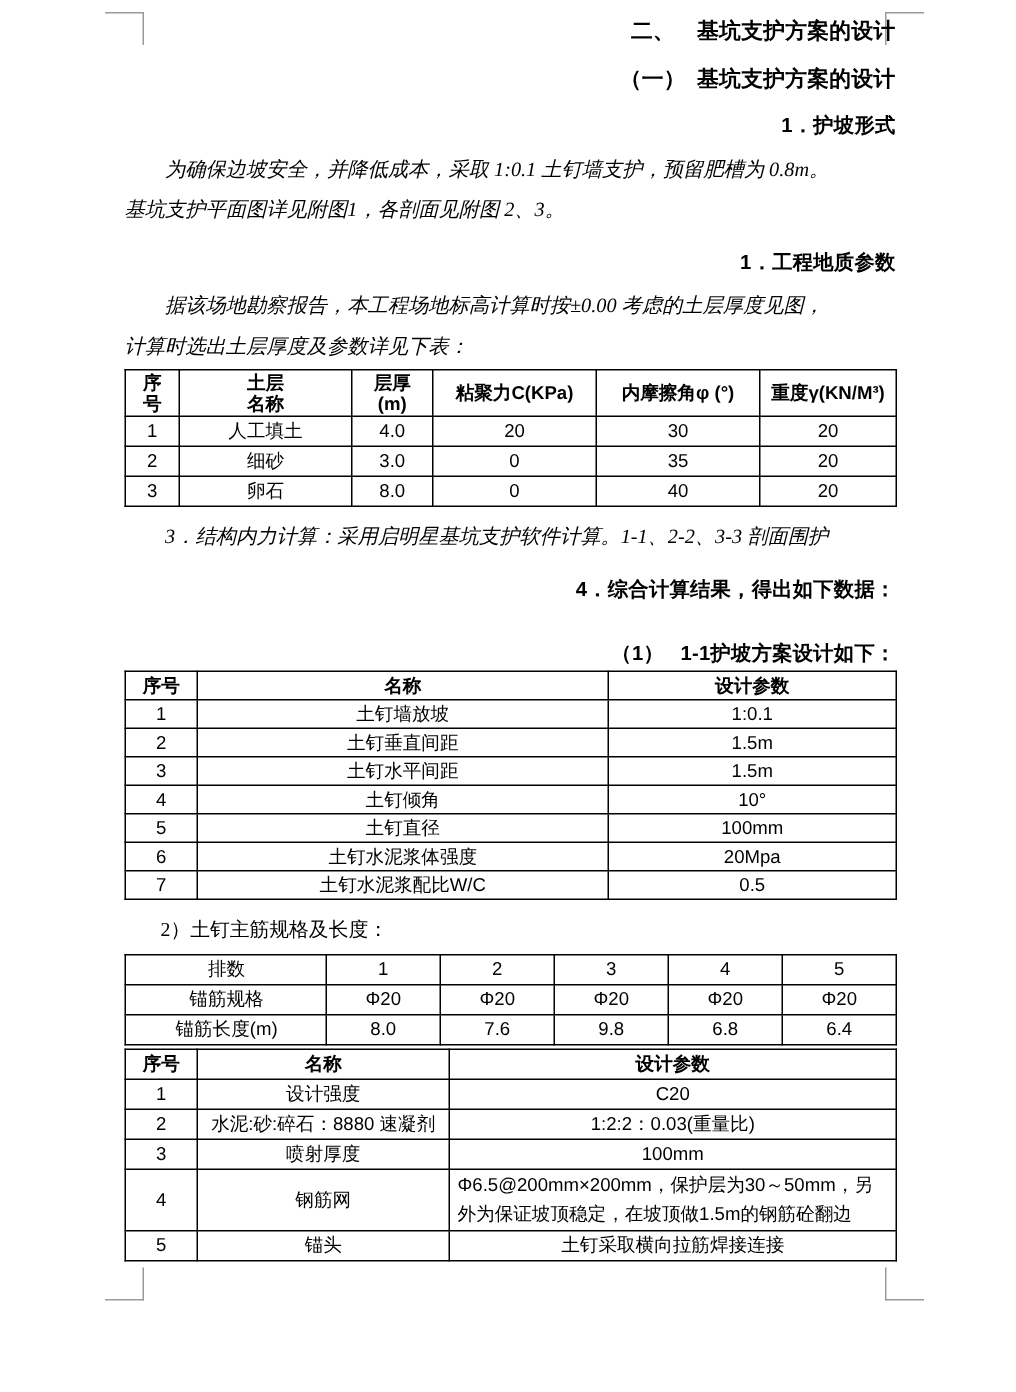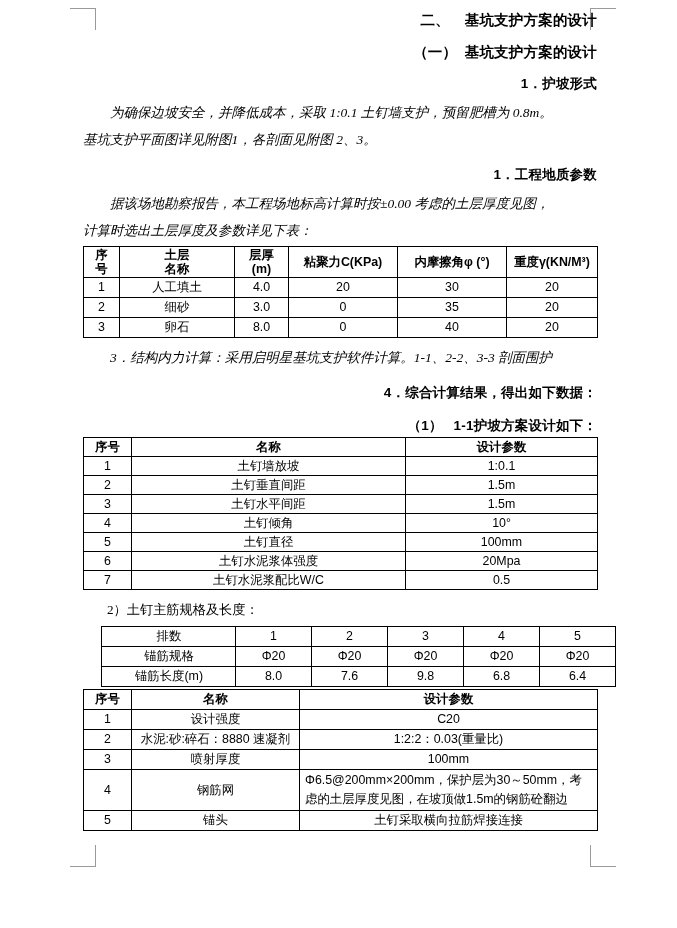--- a/index.html
+++ b/index.html
@@ -70,21 +70,21 @@
   .h-sub {
     font-size: 14.5px;
     margin: 13px 0 0 0;
     padding-left: 20px;
   }
   .h-num {
     font-size: 13.5px;
     margin: 13px 0 0 0;
     padding-left: 24px;
   }
-  .h-num.tight { margin-top: 15px; }
+  .h-num.tight { margin-top: 25px; }
 
   p.body {
     font-size: 13.5px;
     line-height: 27px;
     margin: 6px 0 0 0;
     text-align: justify;
     text-indent: 27px;
     font-style: italic;
   }
   p.body.cont { text-indent: 0; margin-top: 0; }
@@ -118,21 +118,21 @@
   }
   td.lft, th.lft { text-align: left; padding-left: 6px; }
 
   .t-geo { margin-top: 3px; }
   .t-geo td, .t-geo th { height: 17px; }
   .t-geo .hdr2 { line-height: 14px; }
 
   .t-nail { margin-top: 1px; }
   .t-nail td, .t-nail th { height: 16px; }
 
-  .t-rebar { margin-top: 1px; margin-left: 18px; }
+  .t-rebar { margin-top: 1px; }
   .t-rebar td, .t-rebar th { height: 17px; }
   .t-rebar td.lft, .t-rebar th.lft { padding-left: 4px; }
 
   .t-shot { margin-top: 1px; }
   .t-shot td, .t-shot th { height: 17px; }
   .t-shot td.wrap {
     text-align: left;
     padding-left: 5px;
     line-height: 19px;
     height: auto;
@@ -336,21 +336,21 @@
       <td class="lft">1:2:2：0.03(重量比)</td>
     </tr>
     <tr>
       <td class="lft">3</td>
       <td class="lft">喷射厚度</td>
       <td class="lft">100mm</td>
     </tr>
     <tr>
       <td class="lft">4</td>
       <td class="lft">钢筋网</td>
-      <td class="wrap">Φ6.5@200mm×200mm，保护层为30～50mm，考虑的土层厚度见图，在坡顶做1.5m的钢筋砼翻边</td>
+      <td class="wrap">Φ6.5@200mm×200mm，保护层为30～50mm，另外为保证坡顶稳定，在坡顶做1.5m的钢筋砼翻边</td>
     </tr>
     <tr>
       <td class="lft">5</td>
       <td class="lft">锚头</td>
       <td class="lft">土钉采取横向拉筋焊接连接</td>
     </tr>
   </tbody>
     </table>
 
 </div>

